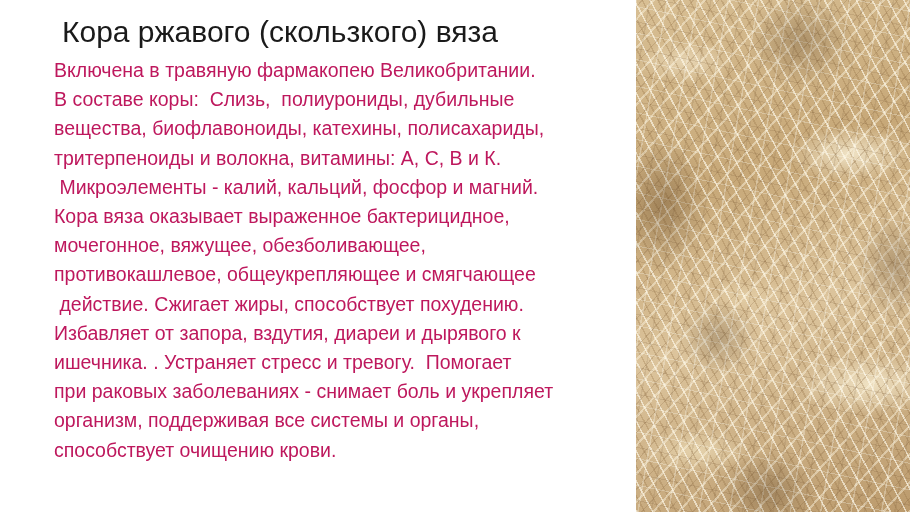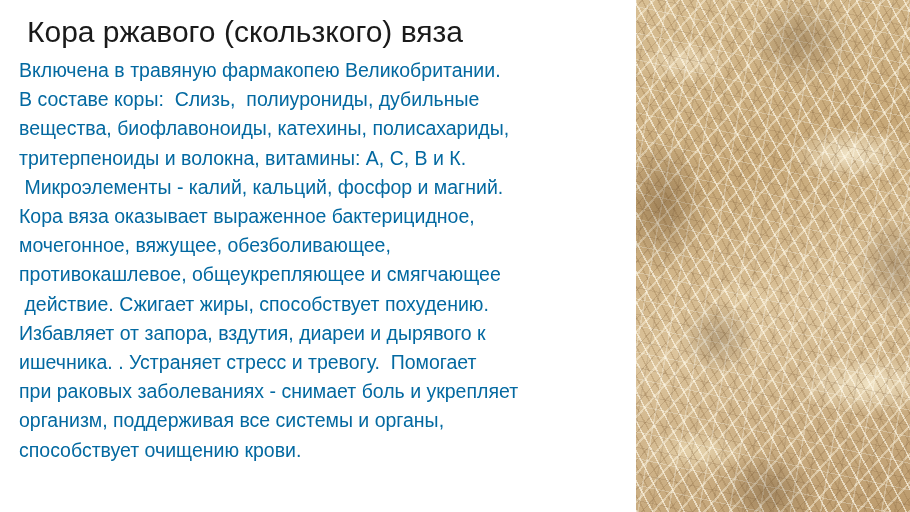--- a/index.html
+++ b/index.html
@@ -15,34 +15,34 @@
     overflow: hidden;
     font-family: "Liberation Sans", sans-serif;
   }
   #text-column {
     position: absolute;
     left: 0;
     top: 0;
     width: 636px;
     height: 512px;
     box-sizing: border-box;
-    padding: 14px 14px 10px 19px;
+    padding: 14px 14px 10px 54px;
   }
   #slide-title {
     font-size: 30px;
     line-height: 36px;
     color: #1a1a1a;
     font-weight: normal;
     margin: 0 0 6px 8px;
     white-space: nowrap;
   }
   #body-text {
     font-size: 19.5px;
     line-height: 29.2px;
-    color: #0369a1;
+    color: #be185d;
   }
   #body-text p {
     margin: 0;
     white-space: pre-wrap;
   }
   #image-column {
     position: absolute;
     left: 636px;
     top: 0;
     width: 274px;

